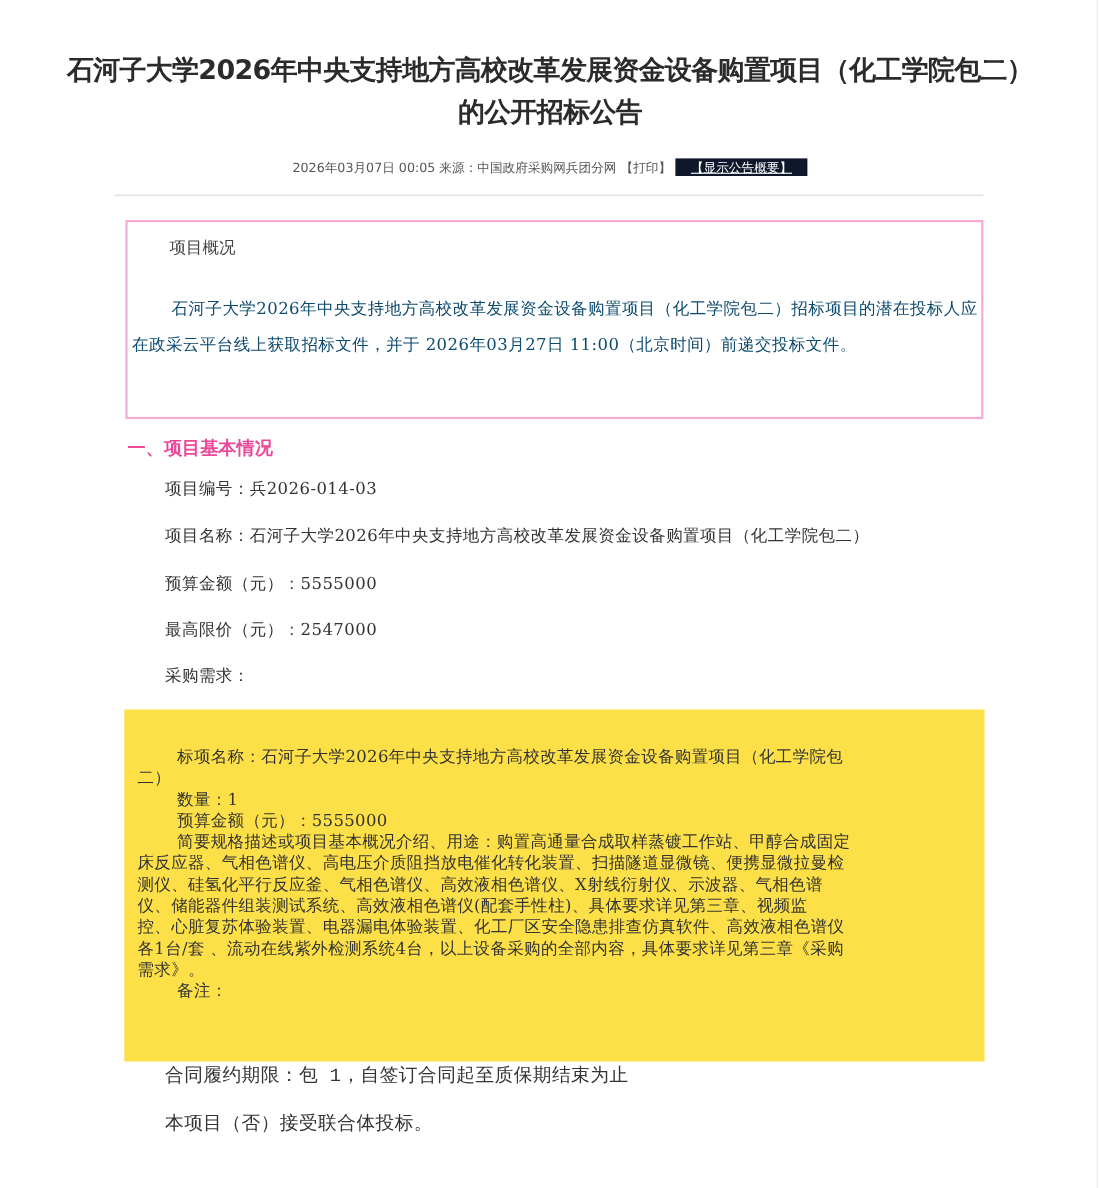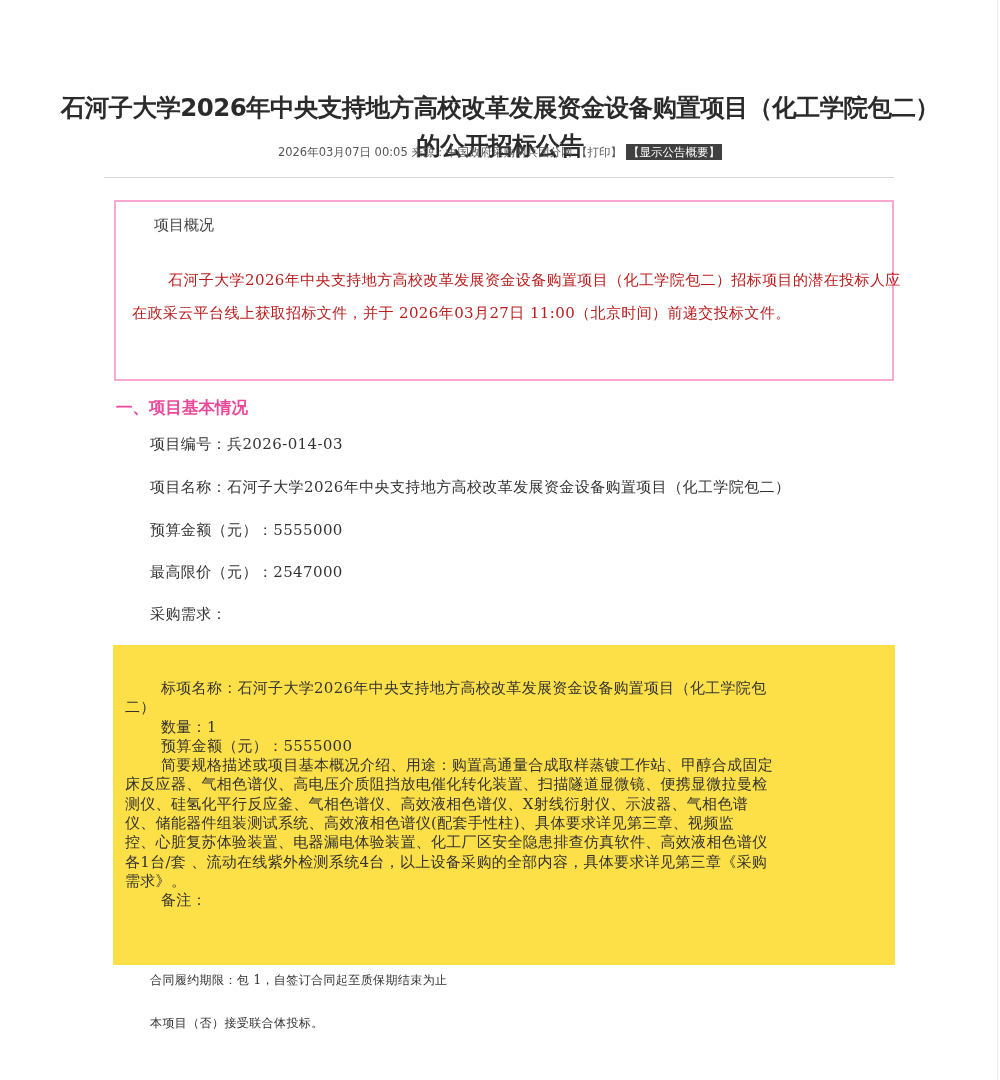--- a/index.html
+++ b/index.html
@@ -11,49 +11,49 @@
   }
   .right-edge {
     position: absolute; right: 2px; top: 0; width: 1px; height: 1080px;
     background: #ececec;
   }
   .title {
     position: absolute; left: 0; top: 45px; width: 1000px;
     text-align: center;
     font-family: "DejaVu Sans", "Liberation Sans", sans-serif;
     font-weight: bold; font-size: 24.5px; line-height: 38px;
-    color: #2b2b2b; letter-spacing: -0.6px; margin-top: 44px;
+    color: #2b2b2b; letter-spacing: -0.6px;
   }
   .meta {
     position: absolute; left: 0; top: 143px; width: 1000px;
     text-align: center;
     font-family: "DejaVu Sans", "Liberation Sans", sans-serif;
     font-size: 11.5px; line-height: 18px; color: #555555;
     white-space: nowrap;
   }
   .meta .print { color: #555555; cursor: pointer; }
   .meta .summary-btn {
-    background: #404040; color: #ffffff; padding: 1px 2px;
-    cursor: pointer; margin-left: 4px;
+    background: #0f172a; color: #ffffff; padding: 1px 14px;
+    cursor: pointer; margin-left: 4px; text-decoration: underline;
   }
   .divider {
     position: absolute; left: 104px; top: 177px; width: 790px; height: 1px;
     background: #d8d8d8;
   }
   .overview-box {
     position: absolute; left: 114px; top: 200px; width: 776px; height: 177px;
     border: 2px solid #f9a8d4; box-sizing: content-box;
   }
   .overview-box .ov-title {
     position: absolute; left: 38px; top: 12px;
     font-size: 15px; line-height: 22px; color: #444;
   }
   .overview-box .ov-body {
-    position: absolute; left: 16px; top: 62px; width: 772px;
-    font-size: 15px; line-height: 33px; color: #b91c1c;
+    position: absolute; left: 4px; top: 62px; width: 772px;
+    font-size: 15px; line-height: 33px; color: #0c4a6e;
     text-indent: 36px; letter-spacing: 0.4px;
   }
   .section-head {
     position: absolute; left: 116px; top: 396px;
     font-family: "DejaVu Sans", "Liberation Sans", sans-serif;
     font-weight: bold; font-size: 16.5px; line-height: 24px; color: #ec4899;
   }
   .field {
     position: absolute; left: 150px;
     font-size: 15px; line-height: 22px; color: #333; white-space: nowrap;
@@ -65,22 +65,23 @@
   }
   .pre-block .pre-text {
     position: absolute; left: 12px; top: 34px; width: 760px;
     font-size: 15px; line-height: 19.3px; color: #333;
     letter-spacing: 0.3px;
   }
   .pre-block .pre-line { display: block; }
   .pre-block .indent { padding-left: 36px; }
   .after-field {
     position: absolute; left: 150px;
-    font-size: 12px; line-height: 22px; color: #333; white-space: nowrap;
+    font-size: 17px; line-height: 22px; color: #333; white-space: nowrap;
     letter-spacing: 0.4px;
+    font-family: Liberation Mono, monospace;
   }
 </style>
 </head>
 <body>
 
 <div class="right-edge"></div>
 
 <div class="title">
   <div>石河子大学2026年中央支持地方高校改革发展资金设备购置项目（化工学院包二）</div>
   <div>的公开招标公告</div>

